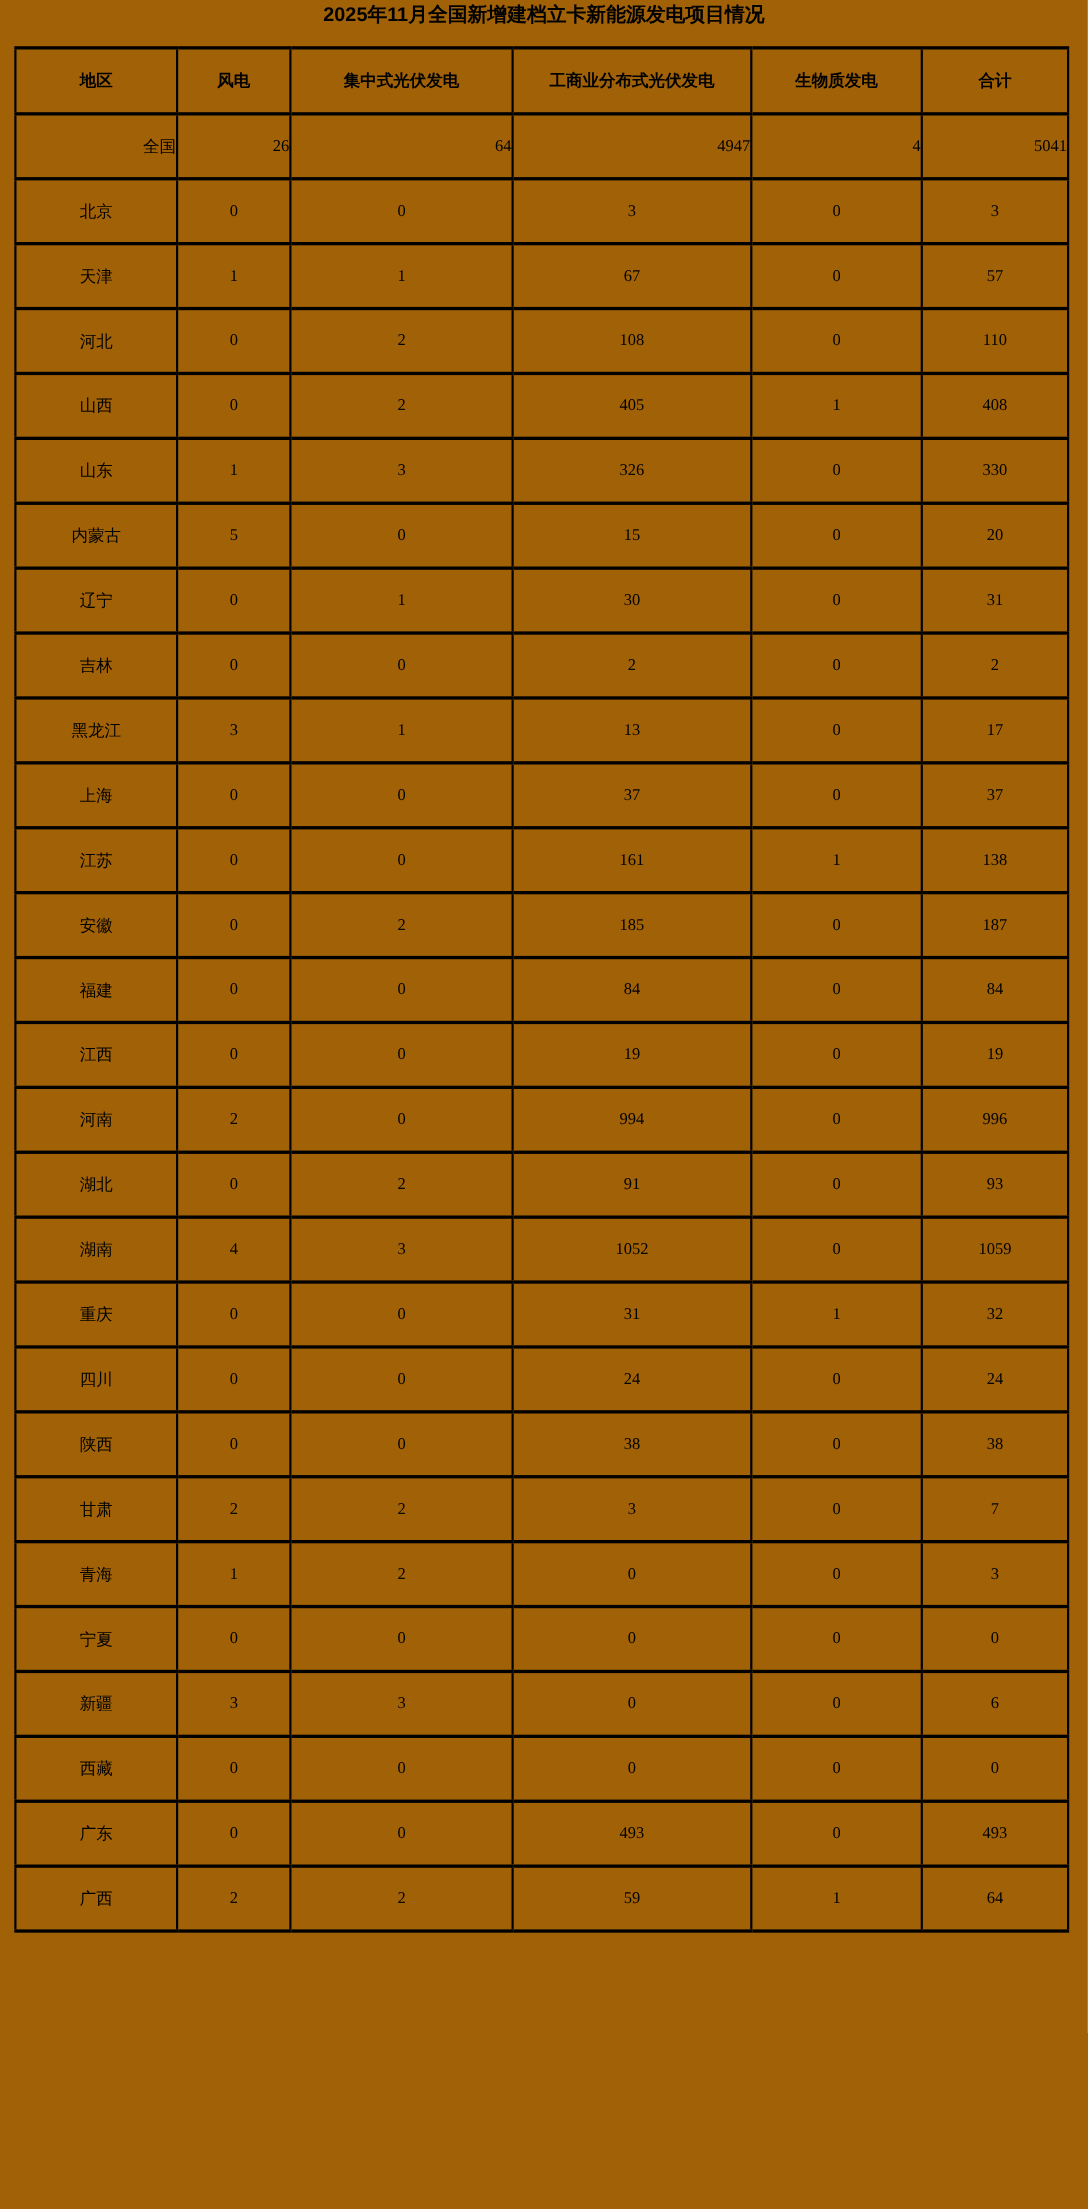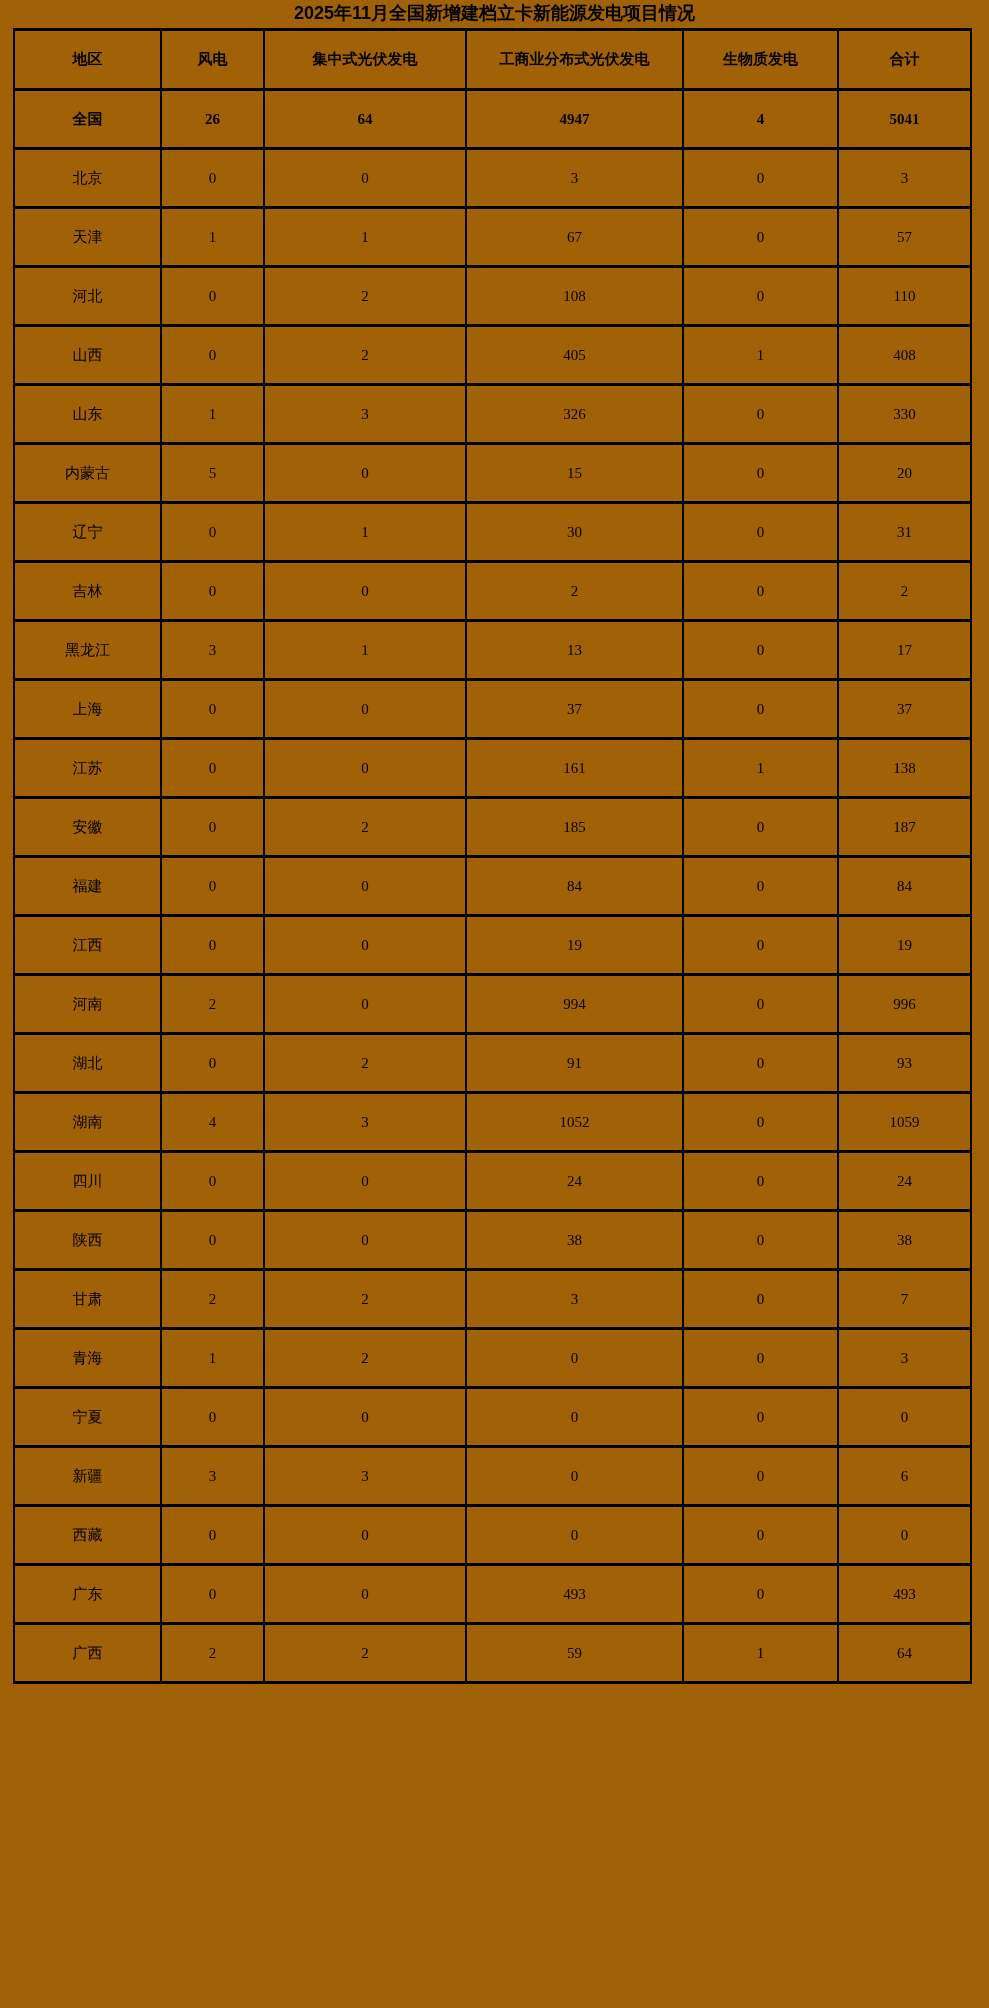--- a/index.html
+++ b/index.html
@@ -23,21 +23,21 @@
     font-size: 18px;
     line-height: 26px;
     height: 26px;
     letter-spacing: 0px;
   }
   table.data-table {
     border-collapse: collapse;
     table-layout: fixed;
     width: 957px;
     margin-left: 13px;
-    margin-top: 2px;
+    margin-top: 16px;
   }
   table.data-table th,
   table.data-table td {
     border-left: 2px solid #000000;
     border-right: 2px solid #000000;
     border-top: 3px solid #000000;
     border-bottom: 3px solid #000000;
     text-align: center;
     vertical-align: middle;
     padding: 0;
@@ -50,21 +50,22 @@
     font-weight: bold;
     font-family: "Liberation Sans", "DejaVu Sans", sans-serif;
   }
   table.data-table td {
     height: 56px;
     font-size: 15px;
     font-weight: normal;
     font-family: "Liberation Serif", "DejaVu Serif", serif;
   }
   tr.total-row td {
-    font-weight: bold;
+    font-weight: normal;
+    text-align: right;
   }
   .col-region  { width: 147px; }
   .col-wind    { width: 103px; }
   .col-cpv     { width: 202px; }
   .col-dpv     { width: 217px; }
   .col-bio     { width: 155px; }
   .col-total   { width: 133px; }
 </style>
 </head>
 <body>
@@ -231,20 +232,28 @@
         </tr>
         <tr>
           <td style="font-family: &quot;Liberation Sans&quot;, &quot;DejaVu Sans&quot;, sans-serif;">湖南</td>
           <td>4</td>
           <td>3</td>
           <td>1052</td>
           <td>0</td>
           <td>1059</td>
         </tr>
         <tr>
+          <td style="font-family: &quot;Liberation Sans&quot;, &quot;DejaVu Sans&quot;, sans-serif;">重庆</td>
+          <td>0</td>
+          <td>0</td>
+          <td>31</td>
+          <td>1</td>
+          <td>32</td>
+        </tr>
+        <tr>
           <td style="font-family: &quot;Liberation Sans&quot;, &quot;DejaVu Sans&quot;, sans-serif;">四川</td>
           <td>0</td>
           <td>0</td>
           <td>24</td>
           <td>0</td>
           <td>24</td>
         </tr>
         <tr>
           <td style="font-family: &quot;Liberation Sans&quot;, &quot;DejaVu Sans&quot;, sans-serif;">陕西</td>
           <td>0</td>

